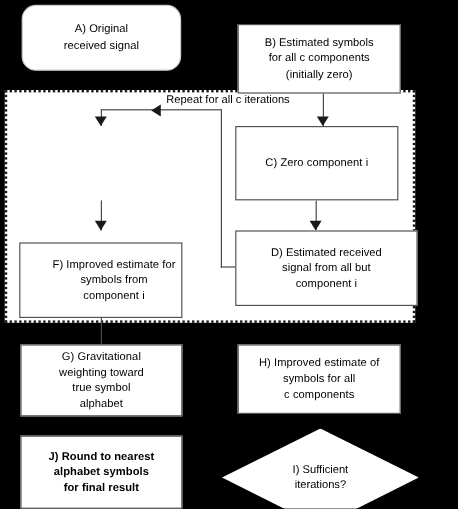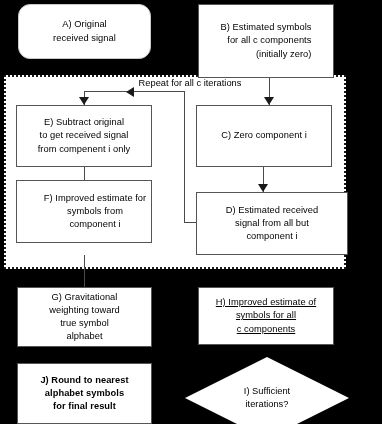--- a/index.html
+++ b/index.html
@@ -133,58 +133,53 @@
   <div class="vline" style="left:84px; top:167px; height:25px;"></div>
   <div class="arrow-down" style="left:79px; top:184px;"></div>
 
   <div class="vline" style="left:84px; top:255px; height:32px;"></div>
 
   <div class="node rounded" style="left:18px; top:4px; width:133px; height:55px;">
     <span>A) Original
 received signal</span>
   </div>
 
-  <div class="node" style="left:198px; top:4px; width:136px; height:74px;text-align:right;">
+  <div class="node" style="left:198px; top:20px; width:136px; height:58px;">
     <span>B) Estimated symbols
 for all c components
 (initially zero)</span>
   </div>
 
   <div id="loop-label">Repeat for all c iterations</div>
 
-  <div class="node" style="left:16px; top:105px; width:136px; height:62px;">
-    <span>E) Subtract original
-to get received signal
-from compenent i only</span>
-  </div>
 
   <div class="node" style="left:196px; top:105px; width:136px; height:62px;">
     <span>C) Zero component i</span>
   </div>
 
-  <div class="node" style="left:16px; top:180px; width:136px; height:63px;padding-left:22px;">
+  <div class="node" style="left:16px; top:202px; width:136px; height:63px;padding-left:22px;">
     <span>F) Improved estimate for
 symbols from
 component i</span>
   </div>
 
   <div class="node" style="left:196px; top:192px; width:152px; height:63px;align-items:center;">
     <span>D) Estimated received
 signal from all but
 component i</span>
   </div>
 
   <div class="node" style="left:17px; top:287px; width:135px; height:60px;justify-content:center;">
     <span>G) Gravitational
 weighting toward
 true symbol
 alphabet</span>
   </div>
 
-  <div class="node" style="left:198px; top:287px; width:136px; height:58px;text-decoration:underline;">
+  <div class="node" style="left:198px; top:287px; width:136px; height:58px;">
     <span>H) Improved estimate of
 symbols for all
 c components</span>
   </div>
 
   <div class="node" style="left:17px; top:363px; width:135px; height:61px;font-weight:bold;">
     <span>J) Round to nearest
 alphabet symbols
 for final result</span>
   </div>

